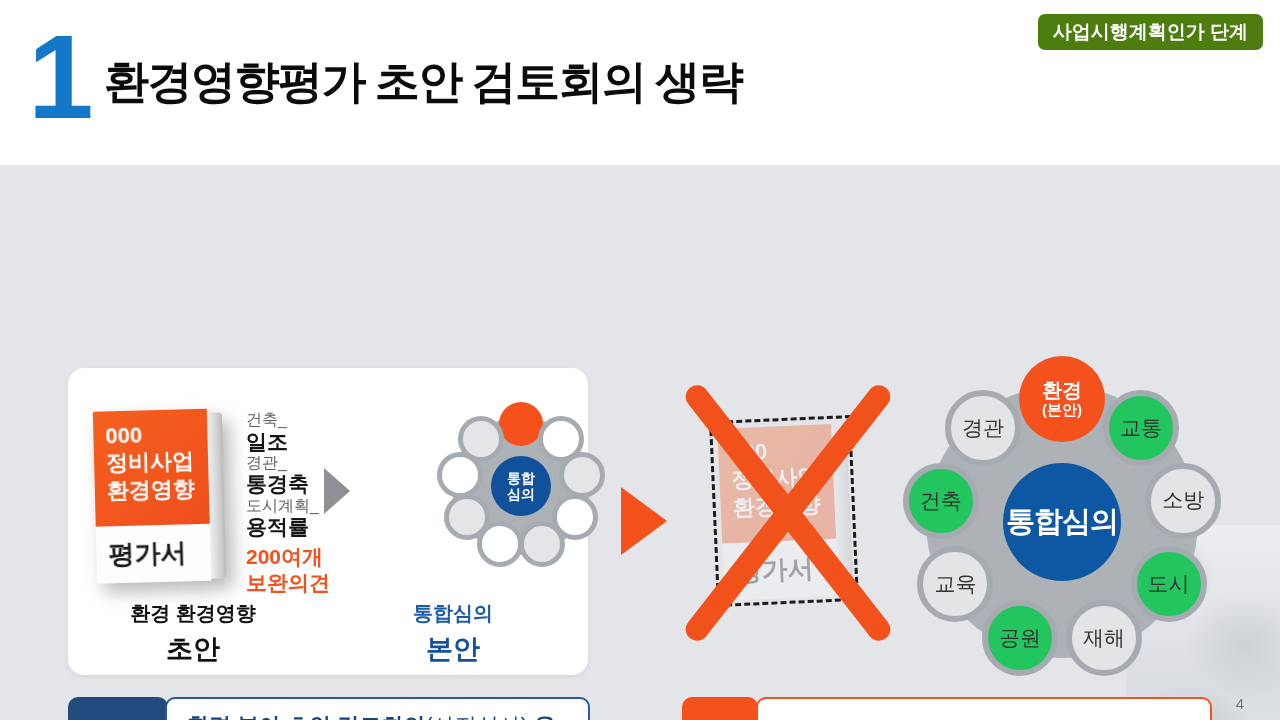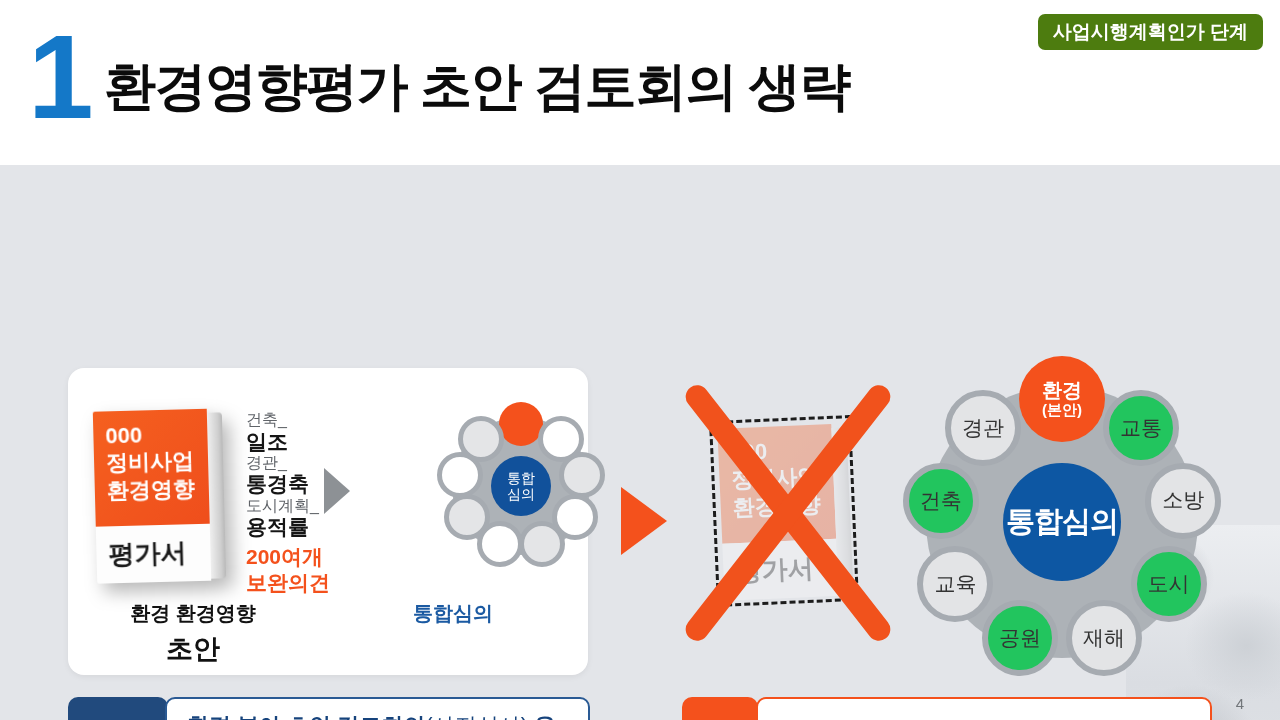--- a/index.html
+++ b/index.html
@@ -6,22 +6,22 @@
   .slide{
     position:relative;width:1280px;height:720px;background:#ffffff;overflow:hidden;
     font-family:"Liberation Sans","DejaVu Sans",sans-serif;
   }
   
   .num1{
     position:absolute;left:28px;top:18px;font-size:118px;font-weight:900;
     color:#1478c8;line-height:1;letter-spacing:-4px;
   }
   .title{
-    position:absolute;left:104px;top:52px;font-size:52px;font-weight:800;
-    color:#0b0b0b;letter-spacing:-1.5px;white-space:nowrap;
+    position:absolute;left:104px;top:52px;font-size:45px;font-weight:800;
+    color:#0b0b0b;letter-spacing:-1.5px;white-space:nowrap;font-family:Liberation Serif, serif;
   }
   .stage-badge{
     position:absolute;right:17px;top:14px;background:#4d7c0f;color:#fff;
     font-size:19px;font-weight:700;padding:5px 15px;border-radius:7px;
   }
   
   .band{position:absolute;left:0;top:165px;right:0;bottom:0;background:#e3e5e9;}
   .photo{
     position:absolute;left:1126px;top:360px;width:154px;height:288px;z-index:0;
     background:
@@ -60,21 +60,21 @@
   .blob{position:absolute;border-radius:50%;background:#adb2b7;left:50%;top:50%;transform:translate(-50%,-50%);}
   .blob-small{width:138px;height:138px;}
   .blob-big{width:272px;height:272px;}
   .spetal{position:absolute;border-radius:50%;transform:translate(-50%,-50%);box-sizing:border-box;}
   .spetal.white{width:46px;height:46px;background:#fff;border:5px solid #a6abb1;}
   .spetal.gray{width:46px;height:46px;background:#e4e5e7;border:5px solid #a6abb1;}
   .spetal.orange{width:44px;height:44px;background:#f4511c;border:none;}
   .scenter{
     position:absolute;left:50%;top:50%;transform:translate(-50%,-50%);width:60px;height:60px;
     border-radius:50%;background:#11519b;color:#fff;display:flex;flex-direction:column;
-    align-items:center;justify-content:center;font-size:14px;font-weight:400;line-height:1.15;
+    align-items:center;justify-content:center;font-size:14px;font-weight:700;line-height:1.15;
   }
   .flower-big{left:892px;top:187px;width:340px;height:340px;z-index:1;}
   .petal{
     position:absolute;border-radius:50%;transform:translate(-50%,-50%);box-sizing:border-box;
     display:flex;flex-direction:column;align-items:center;justify-content:center;
   }
   .petal.white{width:76px;height:76px;background:#22c55e;border:6px solid #a6abb1;font-size:21px;color:#333;}
   .petal.gray{width:76px;height:76px;background:#e3e4e6;border:6px solid #a6abb1;font-size:21px;color:#333;}
   .petal.orange{width:86px;height:86px;background:#f4511c;color:#fff;border:none;}
   .petal .p-label{line-height:1.1;}
@@ -176,20 +176,21 @@
           <div>심의</div>
         </div>
       </div>
 
       <div class="caption caption-before">
         <div class="cap-small">환경 환경영향</div>
         <div class="cap-big">초안</div>
       </div>
       <div class="caption caption-after">
         <div class="cap-small">통합심의</div>
+        <div class="cap-big">본안</div>
       </div>
     </div>
 
     <div class="big-arrow"></div>
 
     <div class="banned">
       <div class="dashed-rect"></div>
       <div class="book ghost ghost-pos">
         <div class="cover">
           <div class="cover-text">

